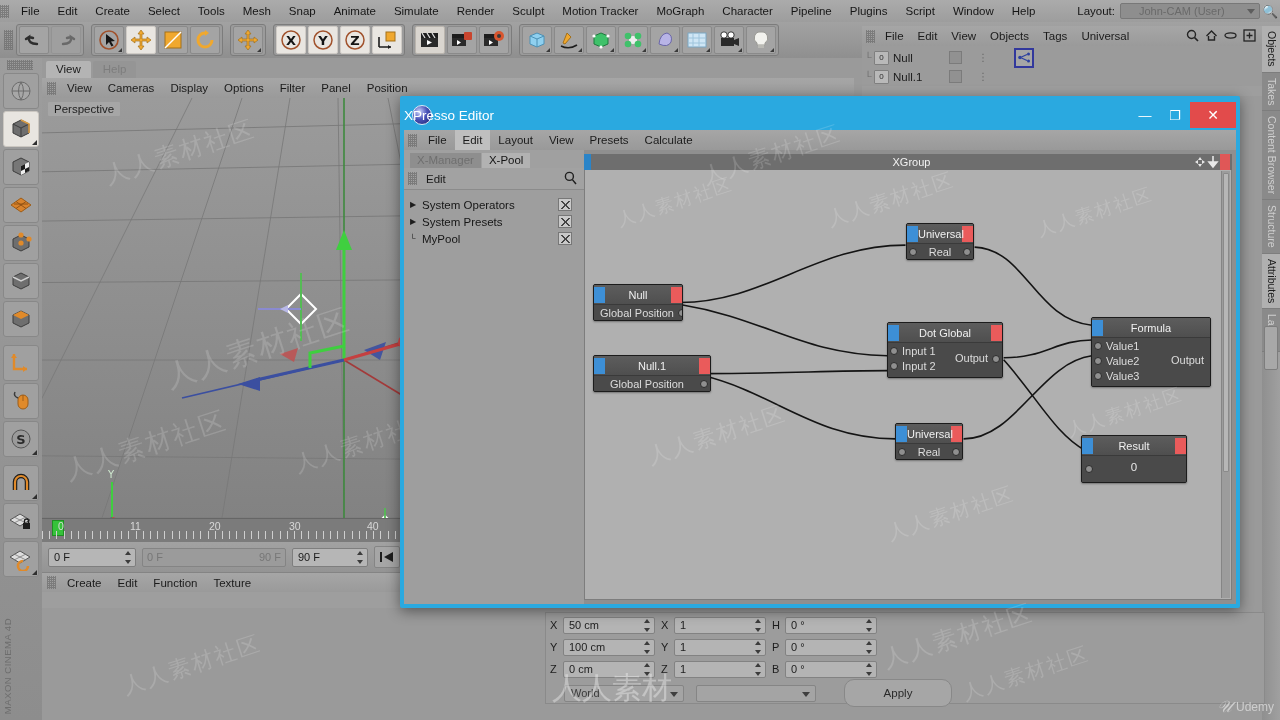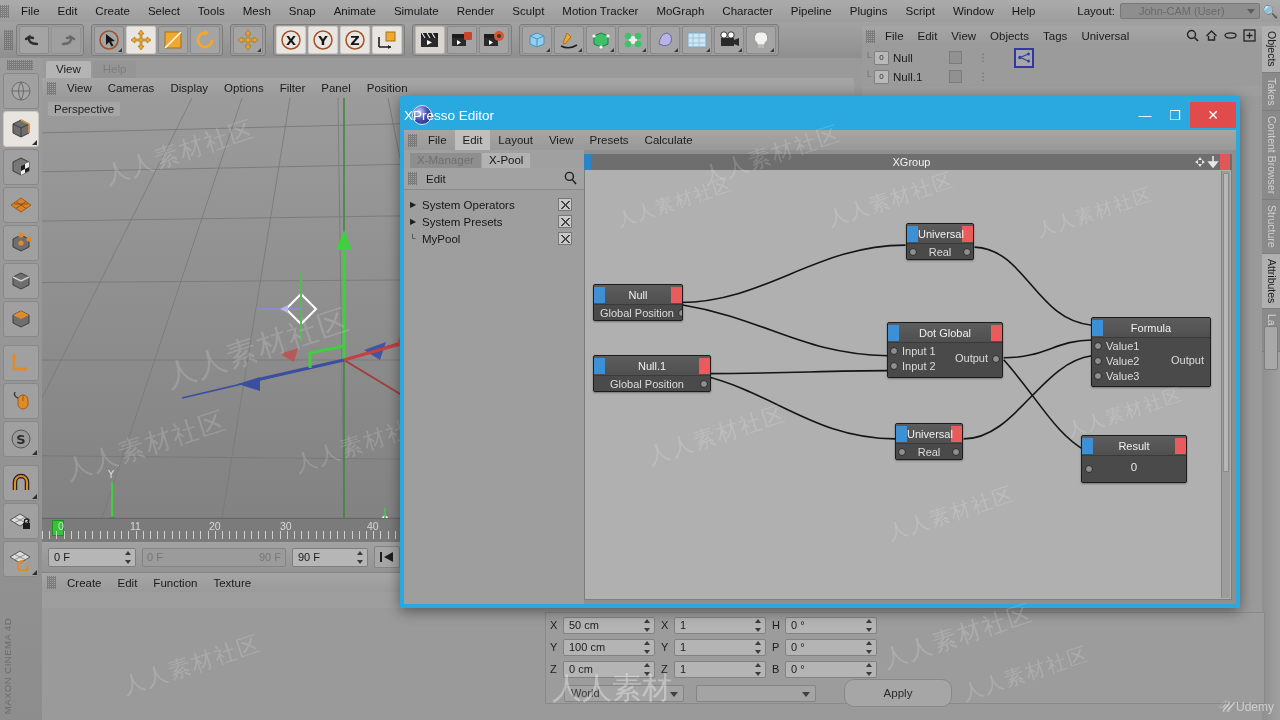--- a/index.html
+++ b/index.html
@@ -793,21 +793,21 @@
       <div class="wm" style="left:120px;top:230px;font-size:30px">人人素材社区</div>
       <div class="wm" style="left:20px;top:330px;font-size:26px">人人素材社区</div>
       <div class="wm" style="left:250px;top:330px;font-size:22px">人人素材社区</div>
     </div>
 
     <div id="timeline">
       <div id="tlgreen"></div>
       <div class="tlnum" style="left:16px">0</div>
       <div class="tlnum" style="left:88px">11</div>
       <div class="tlnum" style="left:167px">20</div>
-      <div class="tlnum" style="left:238px">30</div>
+      <div class="tlnum" style="left:247px">30</div>
       <div class="tlnum" style="left:325px">40</div>
       <div id="tlticks"></div>
     </div>
 
     <div id="transport">
       <div class="numfield" style="width:88px">
         <span>0 F</span>
         <span class="spin">
             <i class="u"></i>
             <i class="d"></i>

